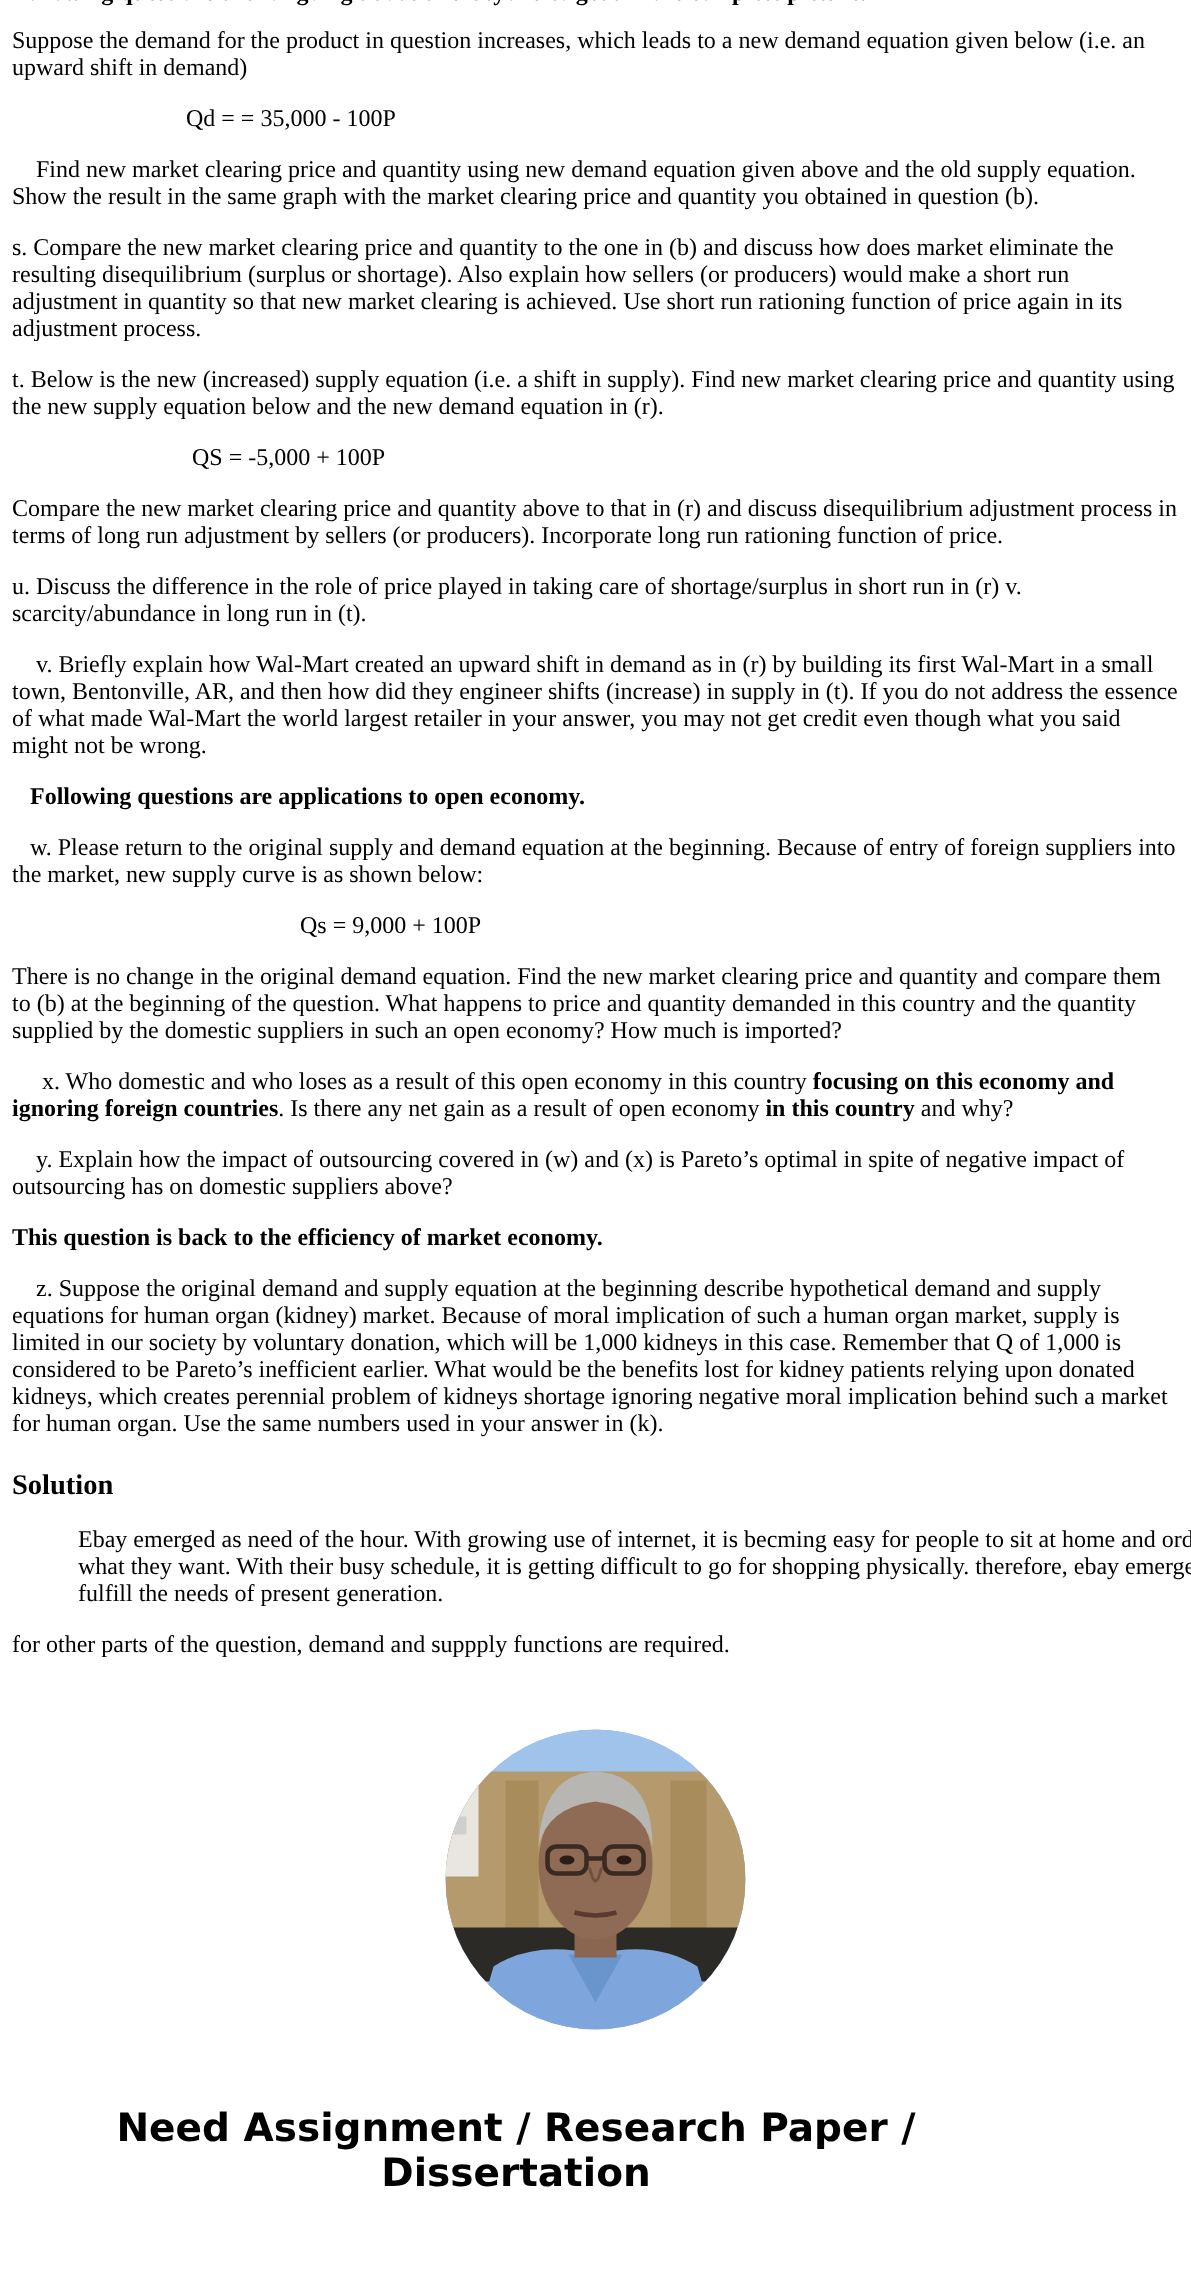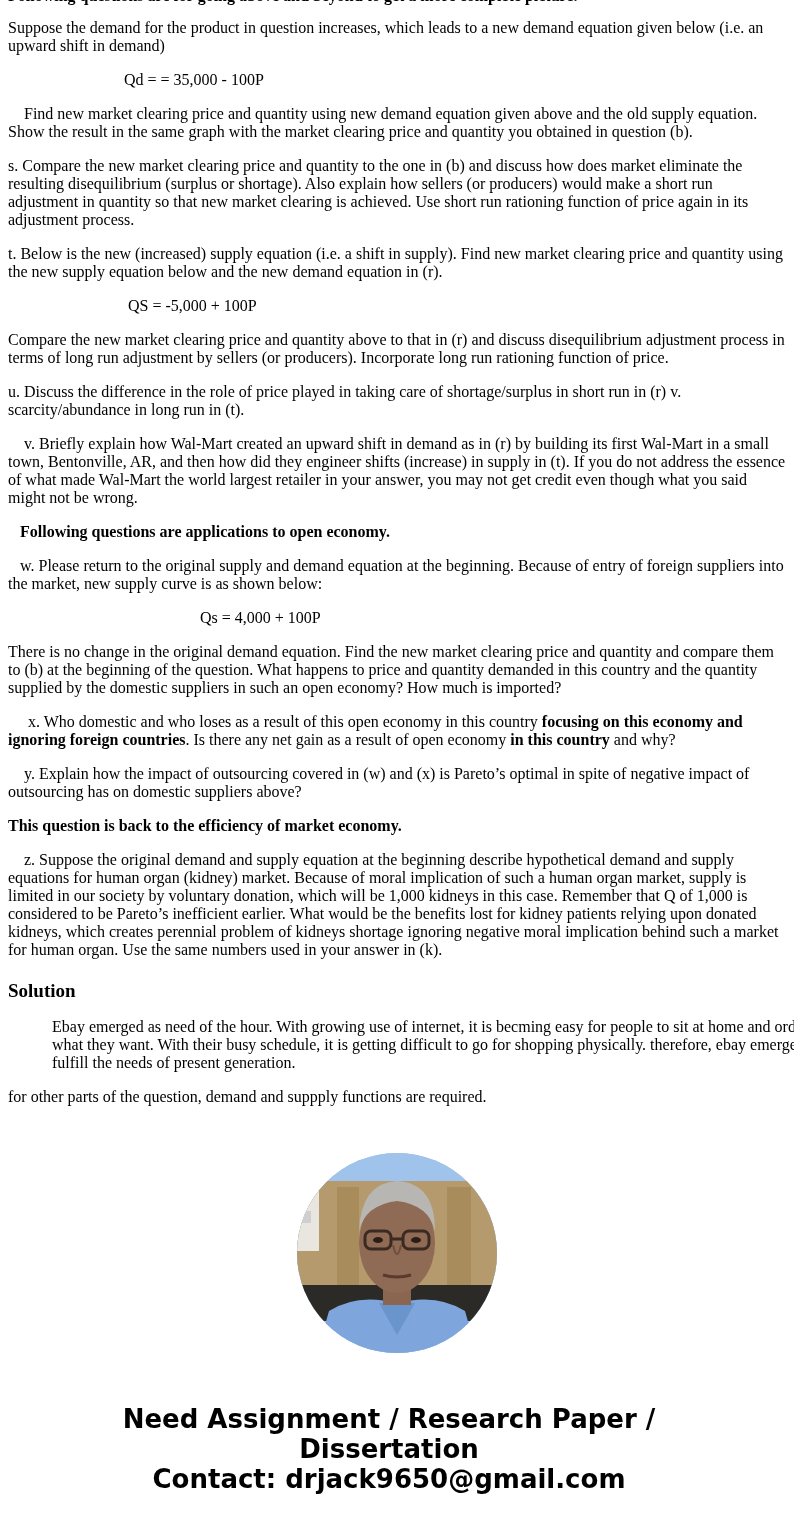--- a/index.html
+++ b/index.html
@@ -43,21 +43,20 @@
   .promo {
     position: absolute;
     left: 0; top: 1404px;
     width: 688px;
     text-align: center;
     font-family: "DejaVu Sans", sans-serif;
     font-weight: bold;
     font-size: 26px;
     line-height: 30px;
     color: #000;
-    padding-left: 45px;
   }
 </style>
 </head>
 <body>
 
 <div class="cut-heading">Following questions are for going above and beyond to get a more complete picture.</div>
 
 <div class="page">
 
   <p class="p" style="top:19px;">Suppose the demand for the product in question increases, which leads to a new demand equation given below (i.e. an upward shift in demand)</p>
@@ -75,21 +74,21 @@
   <p class="p" style="top:331px;">Compare the new market clearing price and quantity above to that in (r) and discuss disequilibrium adjustment process in terms of long run adjustment by sellers (or producers). Incorporate long run rationing function of price.</p>
 
   <p class="p" style="top:383px;">u. Discuss the difference in the role of price played in taking care of shortage/surplus in short run in (r) v. scarcity/abundance in long run in (t).</p>
 
   <p class="p" style="top:435px; text-indent:16px;">v. Briefly explain how Wal-Mart created an upward shift in demand as in (r) by building its first Wal-Mart in a small town, Bentonville, AR, and then how did they engineer shifts (increase) in supply in (t). If you do not address the essence of what made Wal-Mart the world largest retailer in your answer, you may not get credit even though what you said might not be wrong.</p>
 
   <p class="p b" style="top:523px; text-indent:12px;">Following questions are applications to open economy.</p>
 
   <p class="p" style="top:557px; text-indent:12px;">w. Please return to the original supply and demand equation at the beginning. Because of entry of foreign suppliers into the market, new supply curve is as shown below:</p>
 
-  <div class="eq" style="left:192px; top:609px;">Qs = 4,000 + 100P</div>
+  <div class="eq" style="left:192px; top:609px;">Qs = 9,000 + 100P</div>
 
   <p class="p" style="top:643px;">There is no change in the original demand equation. Find the new market clearing price and quantity and compare them to (b) at the beginning of the question. What happens to price and quantity demanded in this country and the quantity supplied by the domestic suppliers in such an open economy? How much is imported?</p>
 
   <p class="p" style="top:713px; text-indent:20px;"><span>x. Who domestic and who loses as a result of this open economy in this country </span><span class="b">focusing on this economy and ignoring foreign countries</span><span>. Is there any net gain as a result of open economy </span><span class="b">in this country</span><span> and why?</span></p>
 
   <p class="p" style="top:765px; text-indent:16px;">y. Explain how the impact of outsourcing covered in (w) and (x) is Pareto’s optimal in spite of negative impact of outsourcing has on domestic suppliers above?</p>
 
   <p class="p b" style="top:817px;">This question is back to the efficiency of market economy.</p>
 
   <p class="p" style="top:851px; text-indent:16px;">z. Suppose the original demand and supply equation at the beginning describe hypothetical demand and supply equations for human organ (kidney) market. Because of moral implication of such a human organ market, supply is limited in our society by voluntary donation, which will be 1,000 kidneys in this case. Remember that Q of 1,000 is considered to be Pareto’s inefficient earlier. What would be the benefits lost for kidney patients relying upon donated kidneys, which creates perennial problem of kidneys shortage ignoring negative moral implication behind such a market for human organ. Use the same numbers used in your answer in (k).</p>
@@ -120,14 +119,13 @@
     <line x1="94" y1="86" x2="106" y2="86" stroke="#3a2a20" stroke-width="3"></line>
     <ellipse cx="81" cy="87" rx="5" ry="3" fill="#2b1d15"></ellipse>
     <ellipse cx="119" cy="87" rx="5" ry="3" fill="#2b1d15"></ellipse>
     <path d="M96 92 Q100 110 104 92" fill="none" stroke="#6e4f3e" stroke-width="2"></path>
     <path d="M86 122 Q100 126 114 122" fill="none" stroke="#5a3a2e" stroke-width="3"></path>
   </svg>
 </div>
 
 <div class="promo">
   <div>Need Assignment / Research Paper / Dissertation</div>
-  <div>Contact: drjack9650@gmail.com</div>
 </div>
 
 </body></html>

